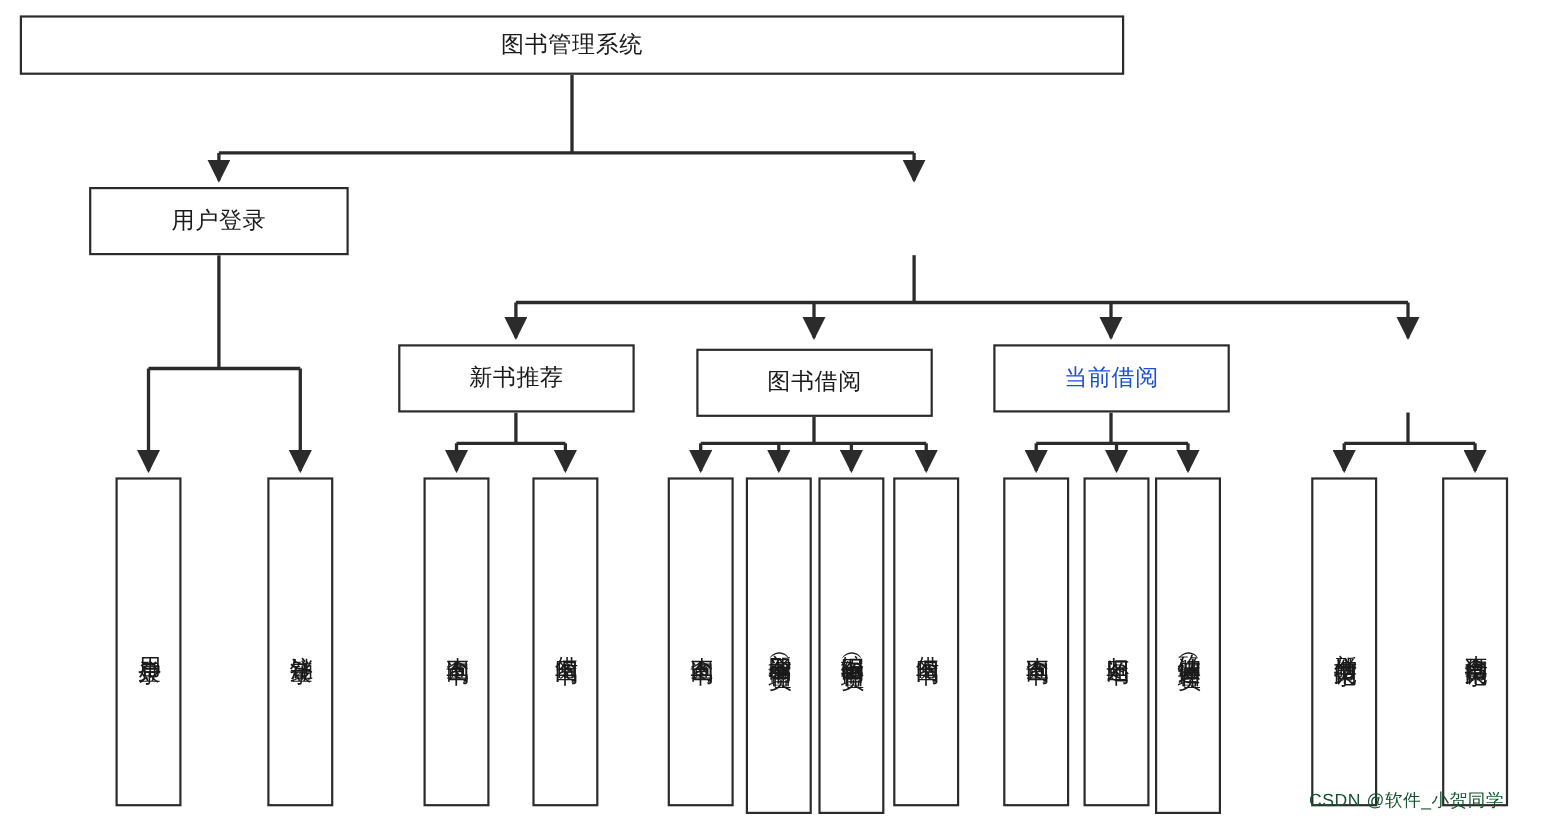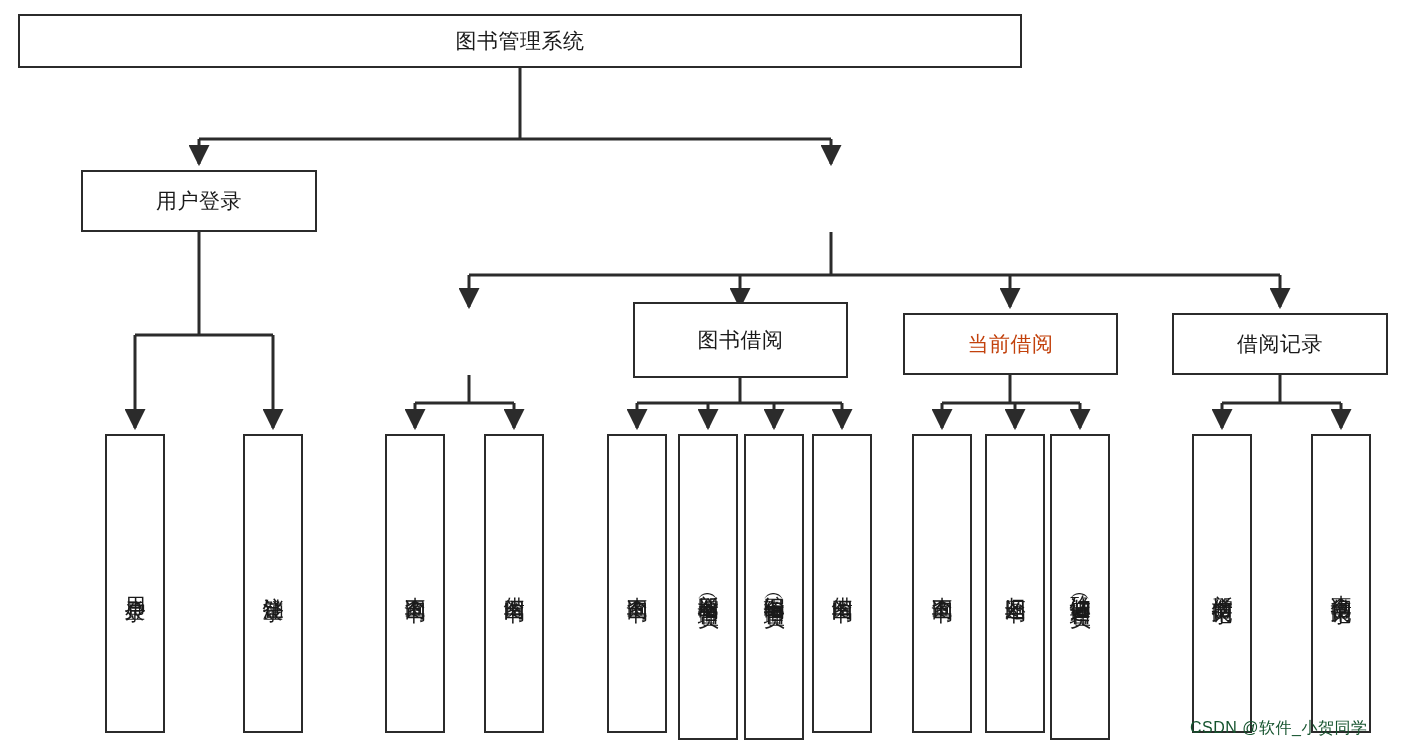--- a/index.html
+++ b/index.html
@@ -119,28 +119,28 @@
   </svg>
 
   <div class="node horizontal" style="left: 18px; top: 14px; width: 1004px; height: 54px; border-color: rgb(43, 43, 43); background: rgb(255, 255, 255); color: rgb(26, 26, 26);">
     <span class="label">图书管理系统</span>
   </div>
 
   <div class="node horizontal" style="left: 81px; top: 170px; width: 236px; height: 62px; border-color: rgb(43, 43, 43); background: rgb(255, 255, 255); color: rgb(26, 26, 26);">
     <span class="label">用户登录</span>
   </div>
 
-  <div class="node horizontal" style="left: 633px; top: 302px; width: 215px; height: 76px; border-color: rgb(43, 43, 43); background: rgb(255, 255, 255); color: rgb(26, 26, 26);">
+  <div class="node horizontal" style="left: 362px; top: 313px; width: 215px; height: 62px; border-color: rgb(43, 43, 43); background: rgb(255, 255, 255); color: rgb(26, 26, 26);">
+    <span class="label">新书推荐</span>
+  </div>
+  <div class="node horizontal" style="left: 633px; top: 317px; width: 215px; height: 62px; border-color: rgb(43, 43, 43); background: rgb(255, 255, 255); color: rgb(26, 26, 26);">
     <span class="label">图书借阅</span>
   </div>
-  <div class="node horizontal" style="left: 903px; top: 313px; width: 215px; height: 62px; border-color: rgb(43, 43, 43); background: rgb(255, 255, 255); color: #c2410c;">
+  <div class="node horizontal" style="left: 903px; top: 313px; width: 215px; height: 62px; border-color: rgb(43, 43, 43); background: rgb(255, 255, 255); color: #1d4ed8;">
     <span class="label">当前借阅</span>
-  </div>
-  <div class="node horizontal" style="left: 1172px; top: 313px; width: 216px; height: 62px; border-color: rgb(43, 43, 43); background: rgb(255, 255, 255); color: rgb(26, 26, 26);">
-    <span class="label">借阅记录</span>
   </div>
 
   <div class="node vertical" style="left: 105px; top: 434px; width: 60px; height: 299px; border-color: rgb(43, 43, 43); background: rgb(255, 255, 255); color: rgb(26, 26, 26);">
     <span class="label">用户登录</span>
   </div>
   <div class="node vertical" style="left: 243px; top: 434px; width: 60px; height: 299px; border-color: rgb(43, 43, 43); background: rgb(255, 255, 255); color: rgb(26, 26, 26);">
     <span class="label">注销登录</span>
   </div>
   <div class="node vertical" style="left: 385px; top: 434px; width: 60px; height: 299px; border-color: rgb(43, 43, 43); background: rgb(255, 255, 255); color: rgb(26, 26, 26);">
     <span class="label">查询图书</span>

